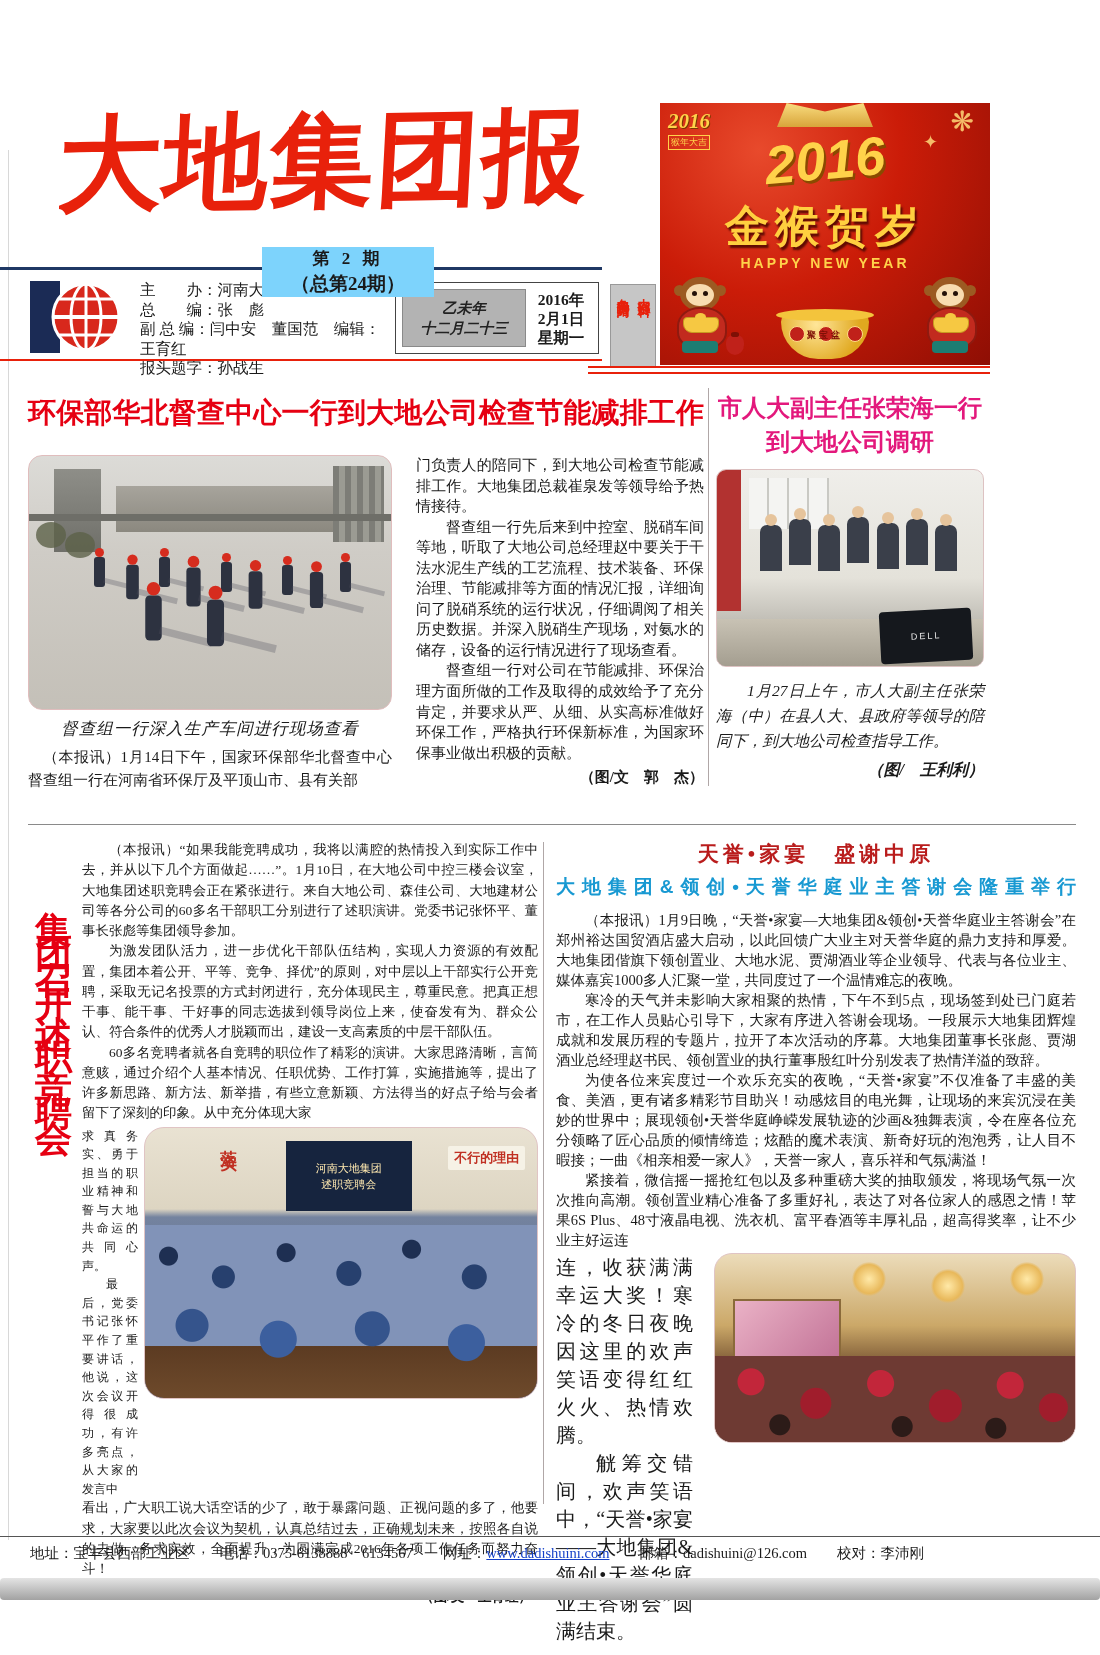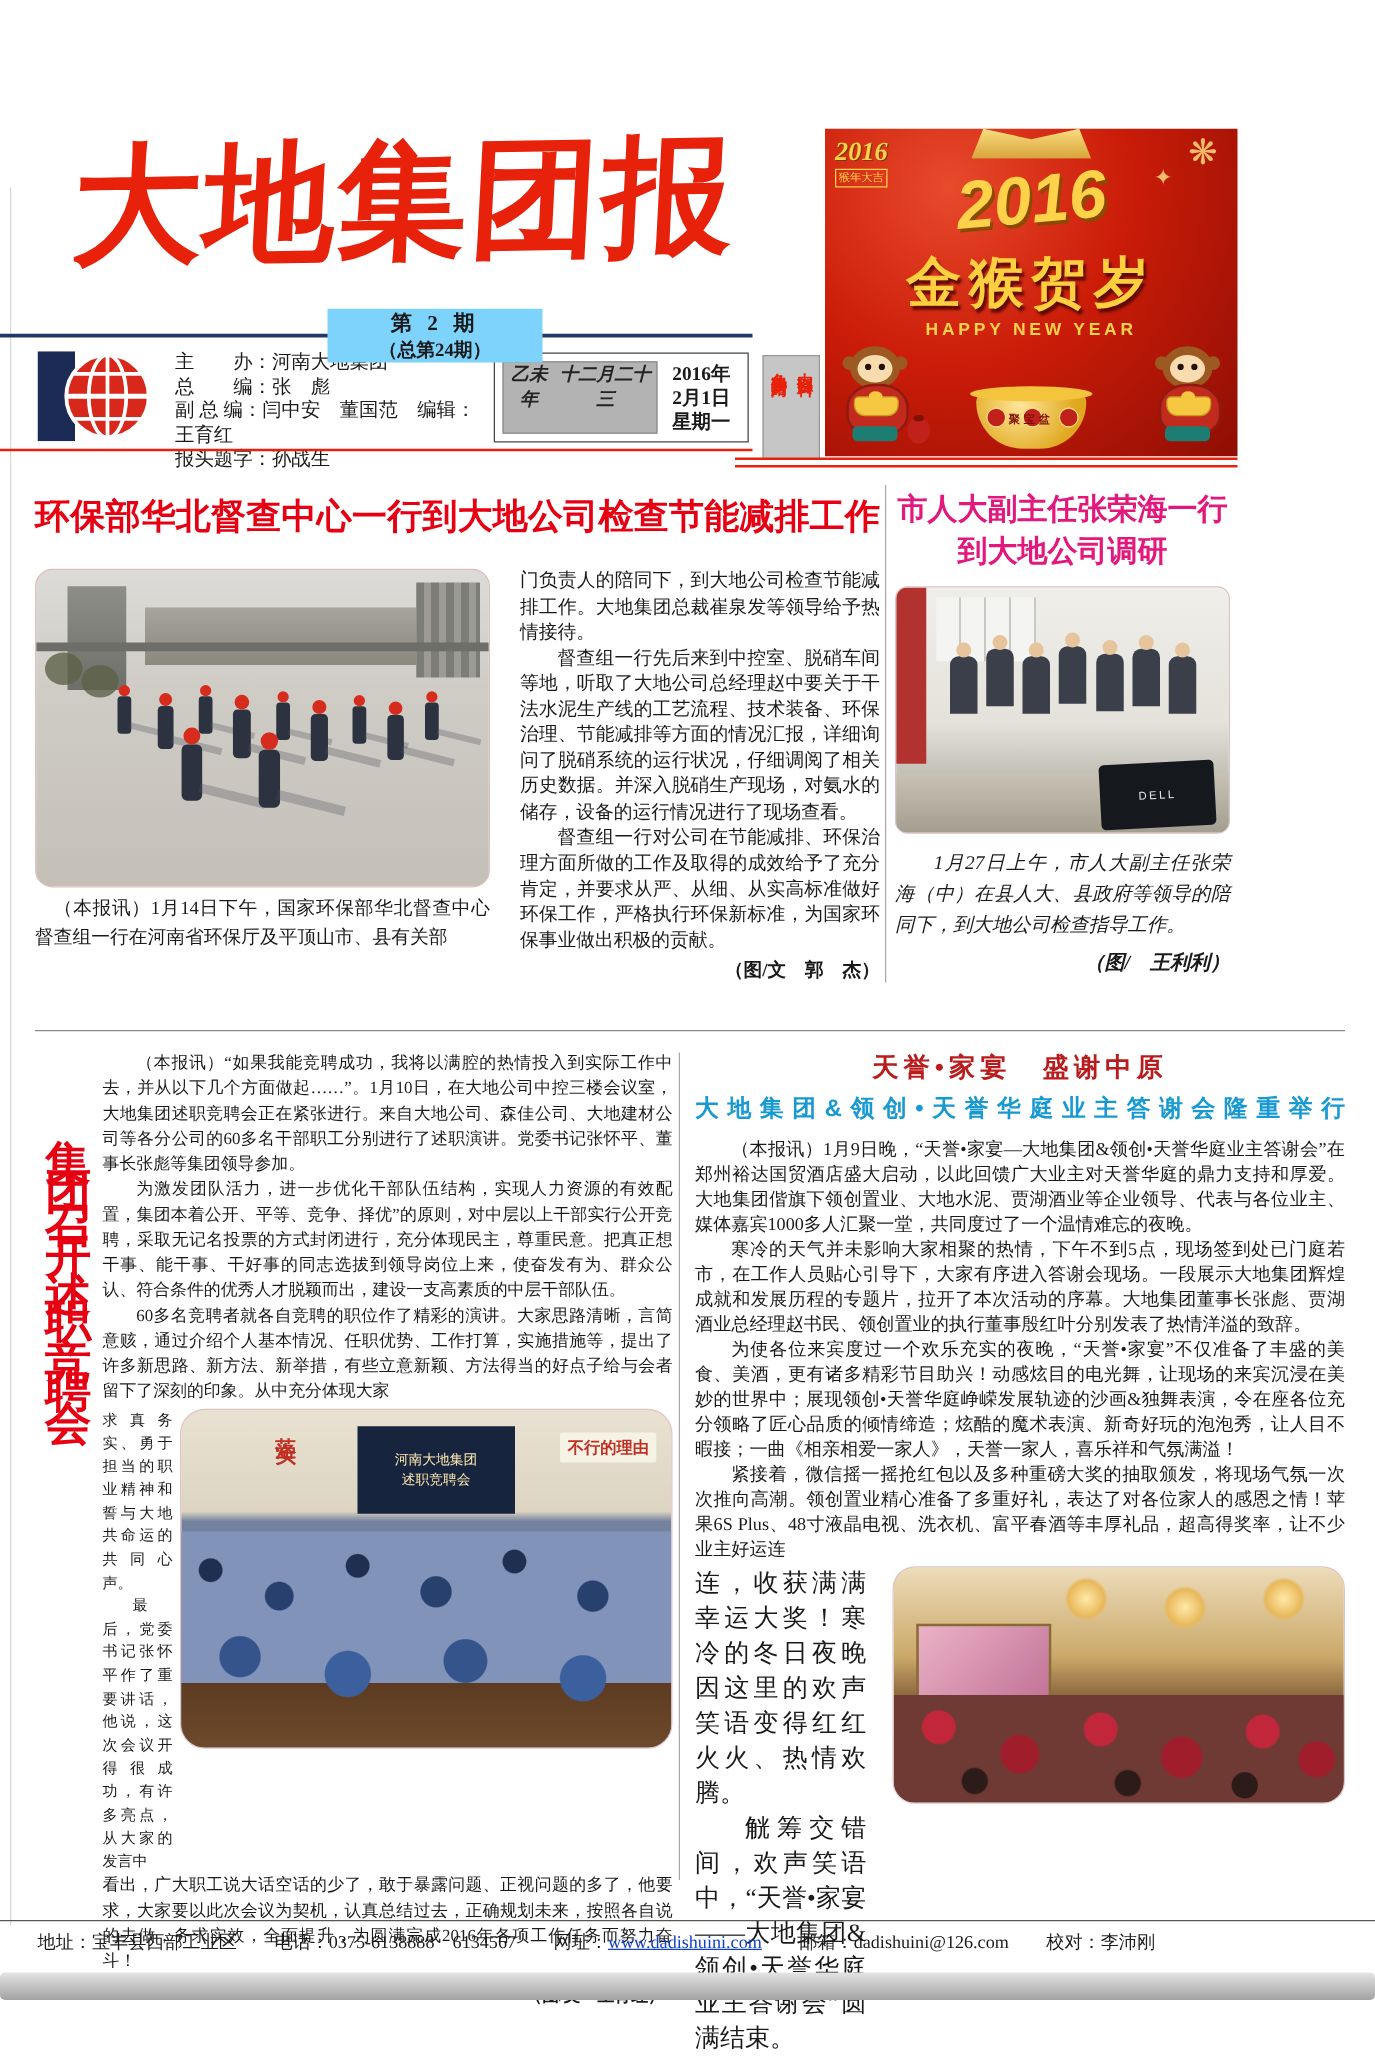--- a/index.html
+++ b/index.html
@@ -7,27 +7,27 @@
         font-family:"Liberation Serif",serif;color:#1a1a1a;}
   .abs{position:absolute;}
 
   
   .masthead-title{left:58px;top:92px;width:545px;font-size:104px;font-weight:bold;
     color:#e8210b;letter-spacing:2px;white-space:nowrap;transform:skewX(-4deg) rotate(-1deg);
     font-family:"Liberation Serif",serif;}
   .navy-line{left:0;top:267px;width:602px;height:3px;background:#1f3864;}
   .issue-box{left:262px;top:247px;width:172px;text-align:center;background:#7dd3fc;z-index:3;}
   .issue-no{font-weight:bold;font-size:17px;letter-spacing:4px;}
-  .issue-total{font-weight:bold;font-size:15px;margin-top:1px;}
+  .issue-total{font-weight:bold;font-size:19px;margin-top:1px;}
   .logo{left:30px;top:281px;width:94px;height:72px;}
   .pubinfo{left:140px;top:280px;width:255px;font-size:15.5px;line-height:19.5px;font-weight:500;}
   .datebox{left:395px;top:282px;width:204px;height:72px;border:1px solid #444;
     display:flex;align-items:center;padding:2px;box-sizing:border-box;}
   .lunarbox{width:122px;height:56px;background:#b3b3b3;border:1px solid #8a8a8a;margin-left:4px;
-    display:flex;flex-direction:row;justify-content:center;text-align:center;
+    display:flex;flex-direction:column;justify-content:center;text-align:center;
     font-style:italic;font-weight:bold;font-size:14.5px;line-height:20px;color:#222;}
   .gregorian{flex:1;text-align:center;font-weight:bold;font-size:15.5px;line-height:19px;}
   .red-line{left:0;top:359px;width:602px;height:2px;background:#e8210b;}
   .notice-box{left:610px;top:284px;width:46px;height:84px;background:#c6c6c6;border:1px solid #999;
     display:flex;justify-content:center;gap:3px;padding-top:3px;box-sizing:border-box;}
   .notice-box span{writing-mode:vertical-rl;font-size:13px;font-weight:bold;color:#e8210b;letter-spacing:2px;}
   .dbl-red{left:588px;top:366px;width:402px;height:4px;border-top:2px solid #e8210b;border-bottom:2px solid #e8210b;}
   .left-edge{left:8px;top:150px;width:1px;height:1390px;background:#d8d8d8;}
 
   
@@ -295,20 +295,21 @@
         <div class="person" style="left:36%;top:40%;"></div>
         <div class="person" style="left:44%;top:46%;transform:scale(1.3);"></div>
         <div class="person" style="left:53%;top:42%;"></div>
         <div class="person" style="left:61%;top:47%;transform:scale(1.25);"></div>
         <div class="person" style="left:70%;top:43%;"></div>
         <div class="person" style="left:78%;top:47%;transform:scale(1.2);"></div>
         <div class="person" style="left:86%;top:42%;"></div>
         <div class="person" style="left:33%;top:58%;transform:scale(1.5);"></div>
         <div class="person" style="left:50%;top:60%;transform:scale(1.55);"></div>
       </div>
+      <div class="caption1">督查组一行深入生产车间进行现场查看</div>
       <div class="lead1">（本报讯）1月14日下午，国家环保部华北督查中心督查组一行在河南省环保厅及平顶山市、县有关部</div>
     </div>
     <div class="a1-right">
       <p class="cont">门负责人的陪同下，到大地公司检查节能减排工作。大地集团总裁崔泉发等领导给予热情接待。</p>
       <p>督查组一行先后来到中控室、脱硝车间等地，听取了大地公司总经理赵中要关于干法水泥生产线的工艺流程、技术装备、环保治理、节能减排等方面的情况汇报，详细询问了脱硝系统的运行状况，仔细调阅了相关历史数据。并深入脱硝生产现场，对氨水的储存，设备的运行情况进行了现场查看。</p>
       <p>督查组一行对公司在节能减排、环保治理方面所做的工作及取得的成效给予了充分肯定，并要求从严、从细、从实高标准做好环保工作，严格执行环保新标准，为国家环保事业做出积极的贡献。</p>
       <div class="byline">（图/文　郭　杰）</div>
     </div>
   </div>
 

